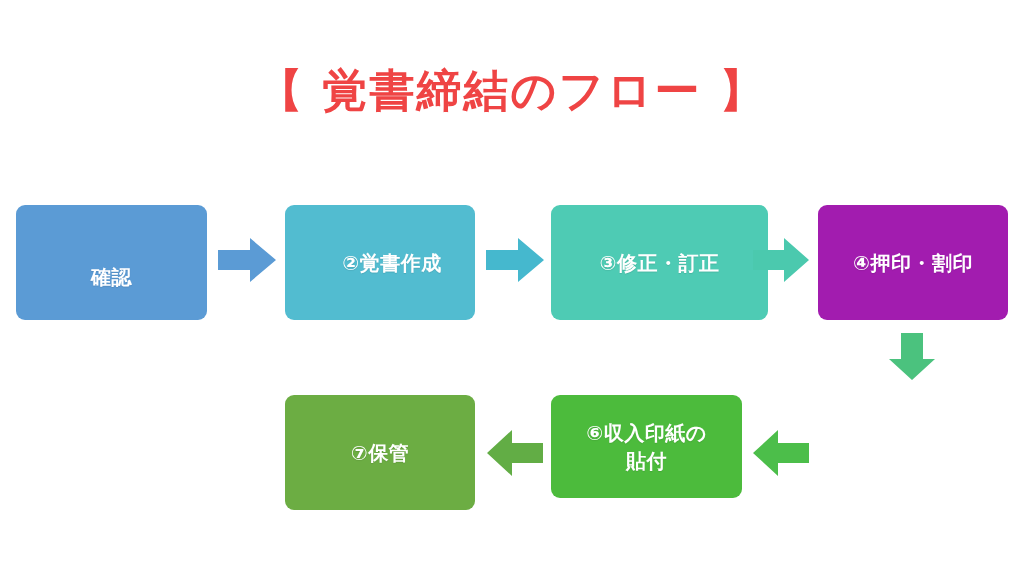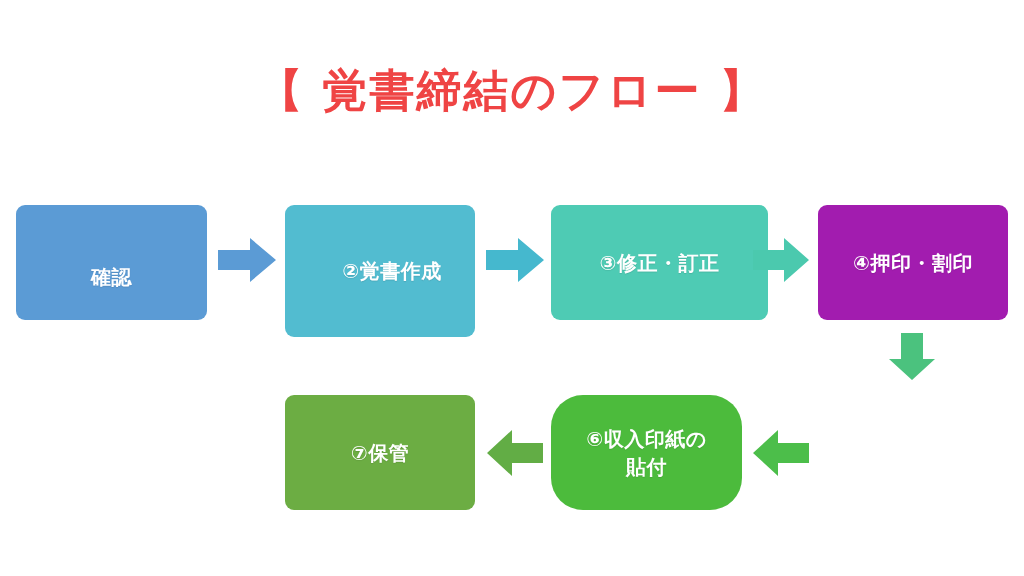--- a/index.html
+++ b/index.html
@@ -81,21 +81,21 @@
   <div class="flow-box" id="box-1" style="left: 16px; top: 205px; width: 191px; height: 115px; background: rgb(91, 155, 213);">
     <span class="label"><br><span>確認</span></span>
   </div>
 
   <div class="arrow" id="arrow-1" style="left:218px; top:238px; width:58px; height:44px;">
     <svg viewBox="0 0 58 44" preserveAspectRatio="none" aria-hidden="true">
       <polygon points="0,12 32,12 32,0 58,22 32,44 32,32 0,32" fill="#5B9BD5"></polygon>
     </svg>
   </div>
 
-  <div class="flow-box" id="box-2" style="left: 285px; top: 205px; width: 190px; height: 132px; background: rgb(82, 188, 208); padding-left: 32px;">
+  <div class="flow-box" id="box-2" style="left: 285px; top: 205px; width: 190px; height: 115px; background: rgb(82, 188, 208); padding-left: 32px;">
     <span class="label">②覚書作成</span>
   </div>
 
   <div class="arrow" id="arrow-2" style="left:486px; top:238px; width:58px; height:44px;">
     <svg viewBox="0 0 58 44" preserveAspectRatio="none" aria-hidden="true">
       <polygon points="0,12 32,12 32,0 58,22 32,44 32,32 0,32" fill="#45B8CE"></polygon>
     </svg>
   </div>
 
   <div class="flow-box" id="box-3" style="left: 551px; top: 205px; width: 217px; height: 115px; background: rgb(78, 203, 180);">
@@ -118,21 +118,21 @@
     </svg>
   </div>
 
 
   <div class="arrow" id="arrow-5" style="left:753px; top:430px; width:56px; height:46px;">
     <svg viewBox="0 0 56 46" preserveAspectRatio="none" aria-hidden="true">
       <polygon points="56,13 25,13 25,0 0,23 25,46 25,33 56,33" fill="#4CBE4A"></polygon>
     </svg>
   </div>
 
-  <div class="flow-box" id="box-6" style="left: 551px; top: 395px; width: 191px; height: 115px; background: rgb(76, 187, 60); border-radius: 32px;">
+  <div class="flow-box" id="box-6" style="left: 551px; top: 395px; width: 191px; height: 103px; background: rgb(76, 187, 60);">
     <span class="label"><span>⑥収入印紙の</span><br><span>貼付</span></span>
   </div>
 
   <div class="arrow" id="arrow-6" style="left:487px; top:430px; width:56px; height:46px;">
     <svg viewBox="0 0 56 46" preserveAspectRatio="none" aria-hidden="true">
       <polygon points="56,13 25,13 25,0 0,23 25,46 25,33 56,33" fill="#62AD45"></polygon>
     </svg>
   </div>
 
   <div class="flow-box" id="box-7" style="left: 285px; top: 395px; width: 190px; height: 115px; background: rgb(108, 173, 67);">

